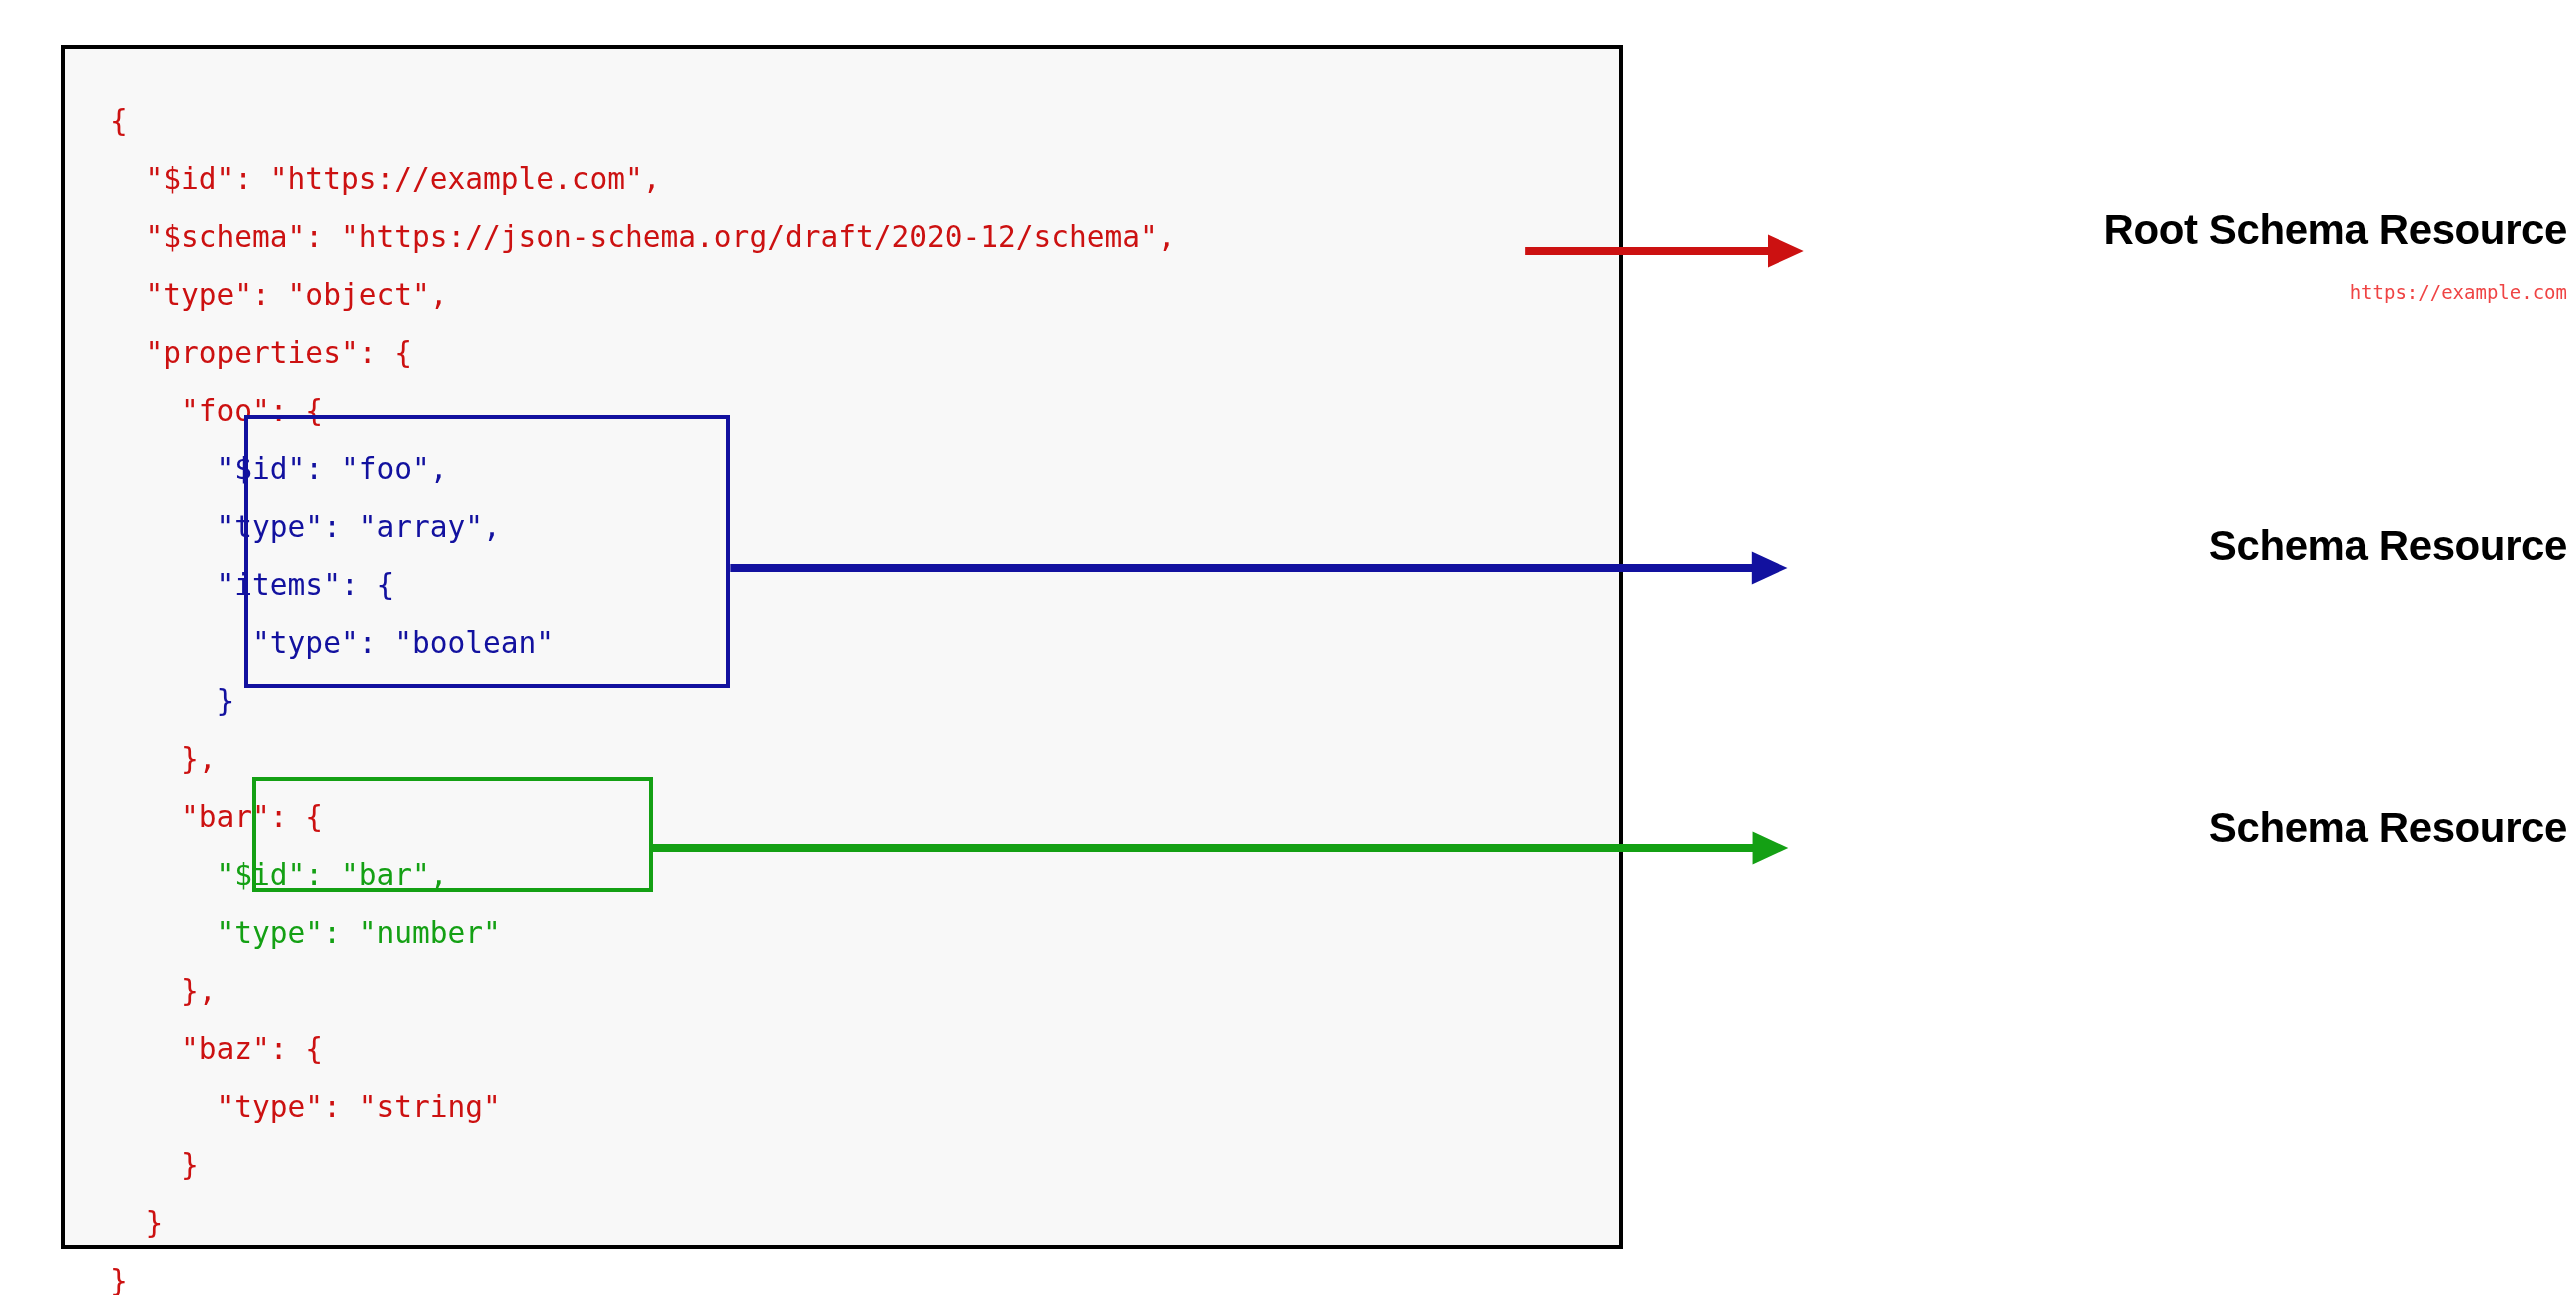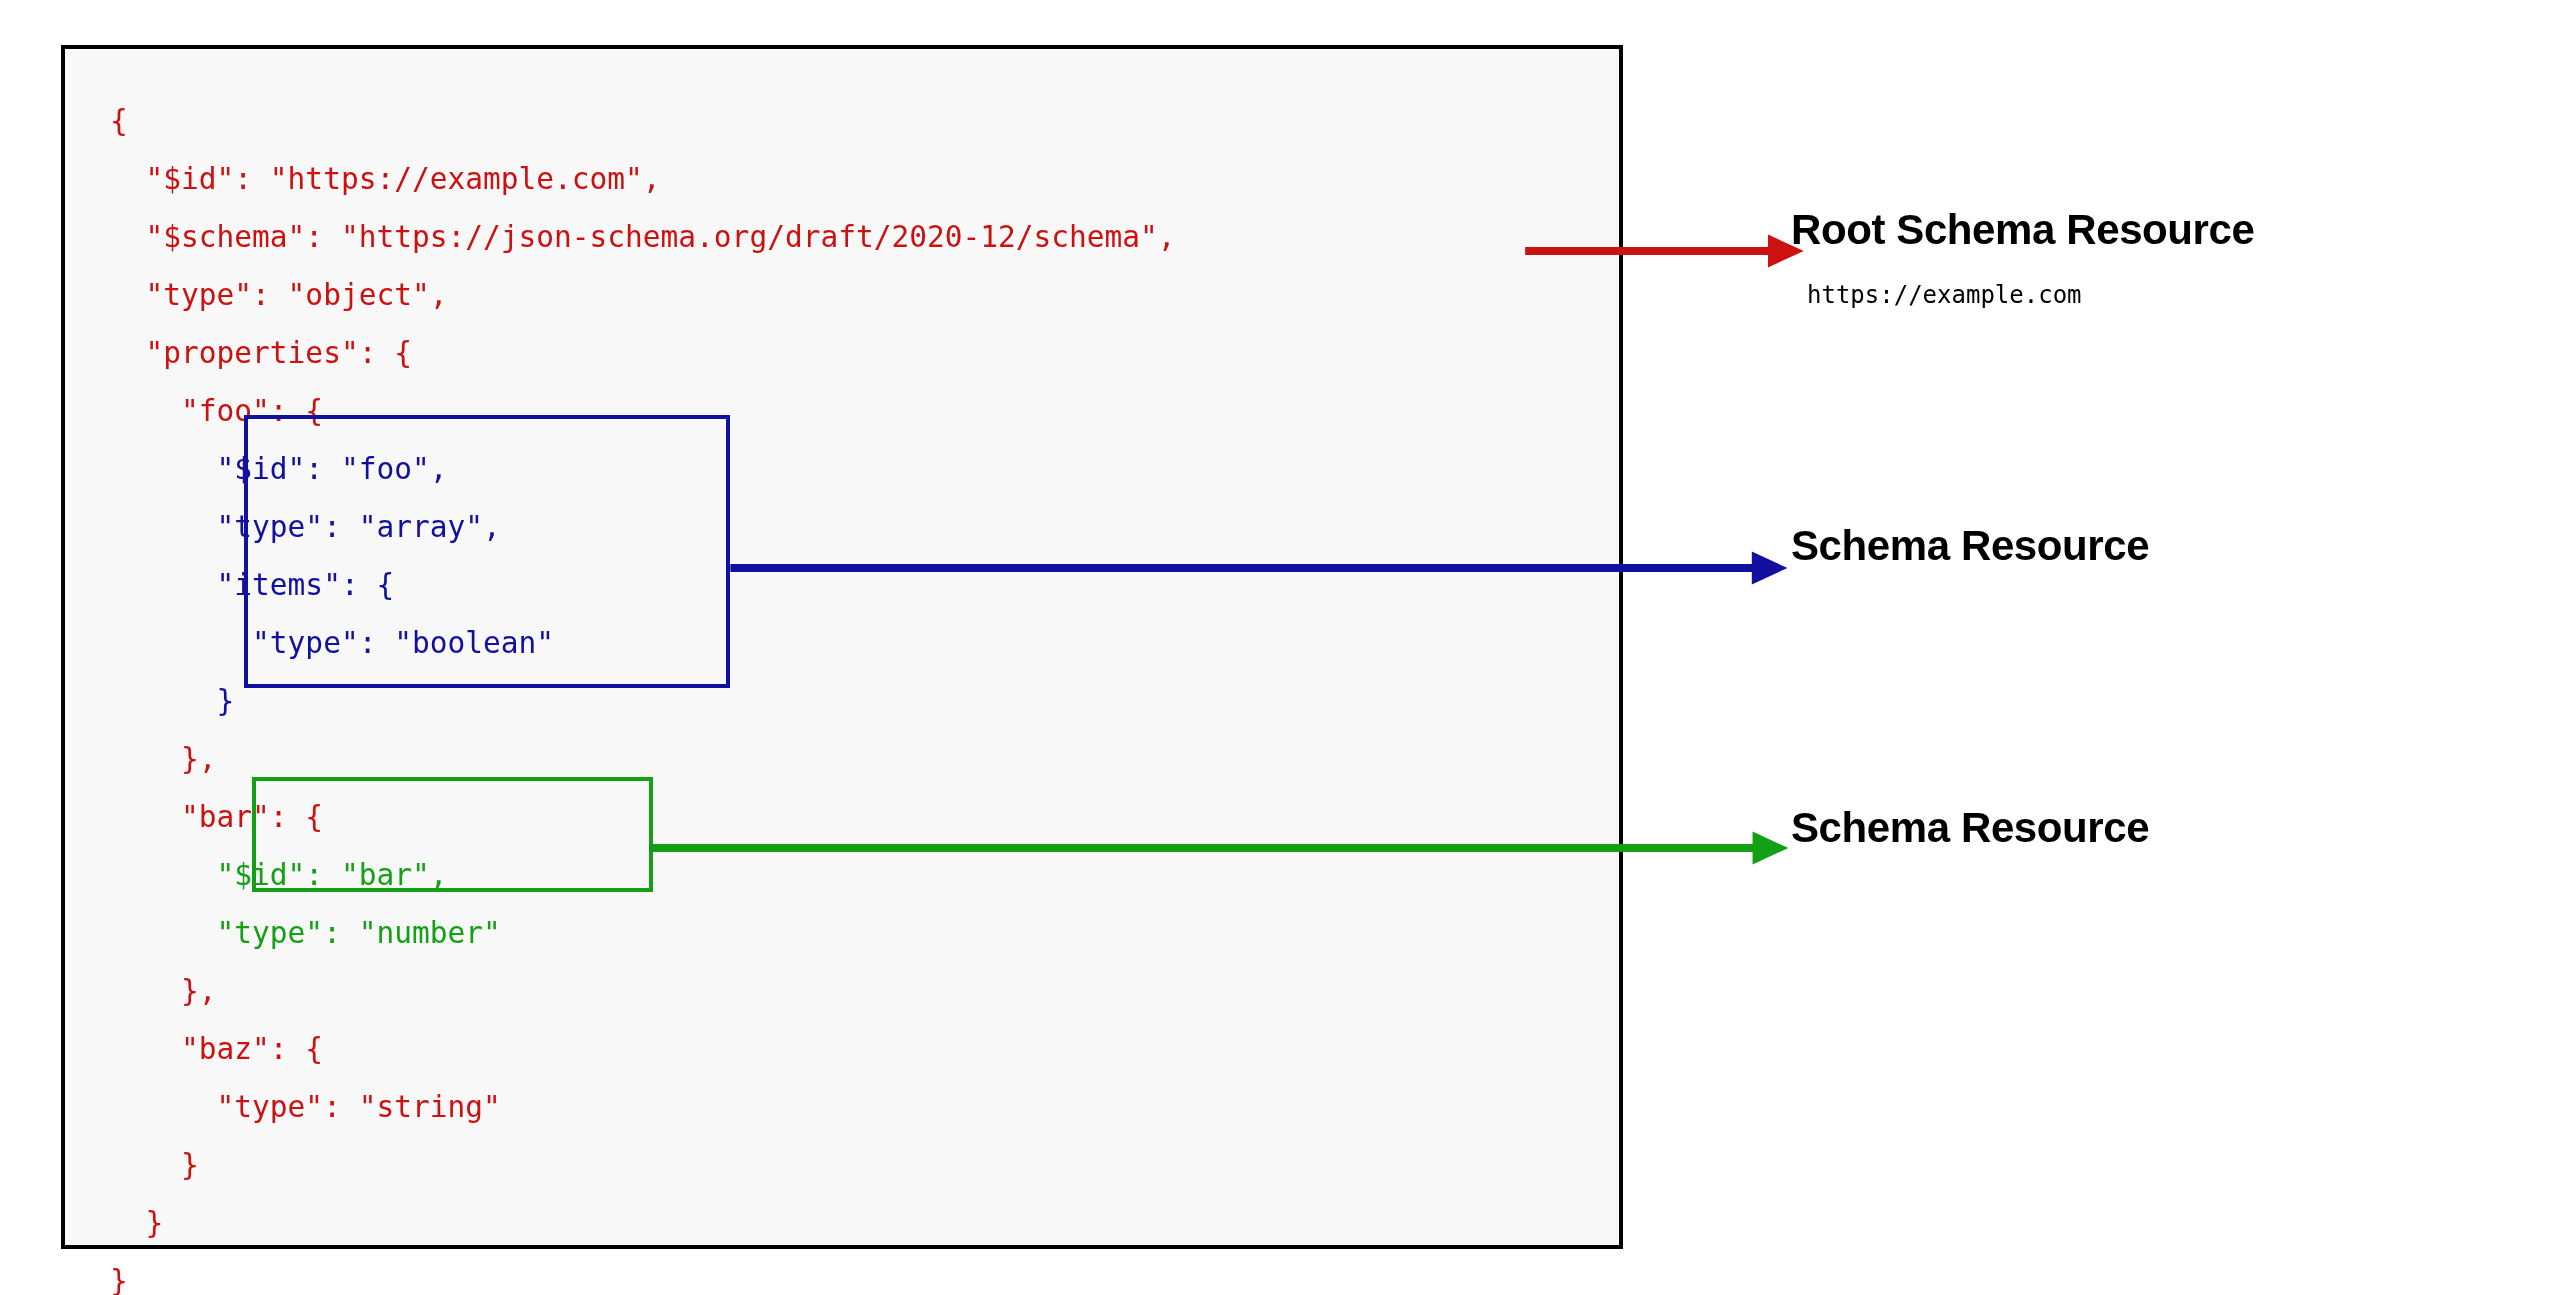--- a/index.html
+++ b/index.html
@@ -71,38 +71,39 @@
   
   .arrow-svg {
     position: absolute;
     overflow: visible;
     pointer-events: none;
   }
 
   
   .label-group {
     position: absolute;
-    left: 1791px;
+    left: 1848px;
     width: 719px;
+    text-align: right;
   }
   .label-title {
     margin: 0;
     font-family: "Liberation Sans Narrow", "Liberation Sans", sans-serif;
     font-size: 42px;
     font-weight: bold;
     color: #000000;
     letter-spacing: -0.4px;
     white-space: nowrap;
   }
   .label-url {
     margin: 27px 0 0 16px;
     font-family: "DejaVu Sans Mono", "Liberation Mono", monospace;
-    font-size: 24px;
+    font-size: 19px;
     font-weight: normal;
-    color: #000000;
+    color: #ef4444;
     white-space: nowrap;
   }
   #label-root { top: 206px; }
   #label-foo  { top: 522px; }
   #label-bar  { top: 804px; }
 </style>
 </head>
 <body>
 
 <div id="page">

